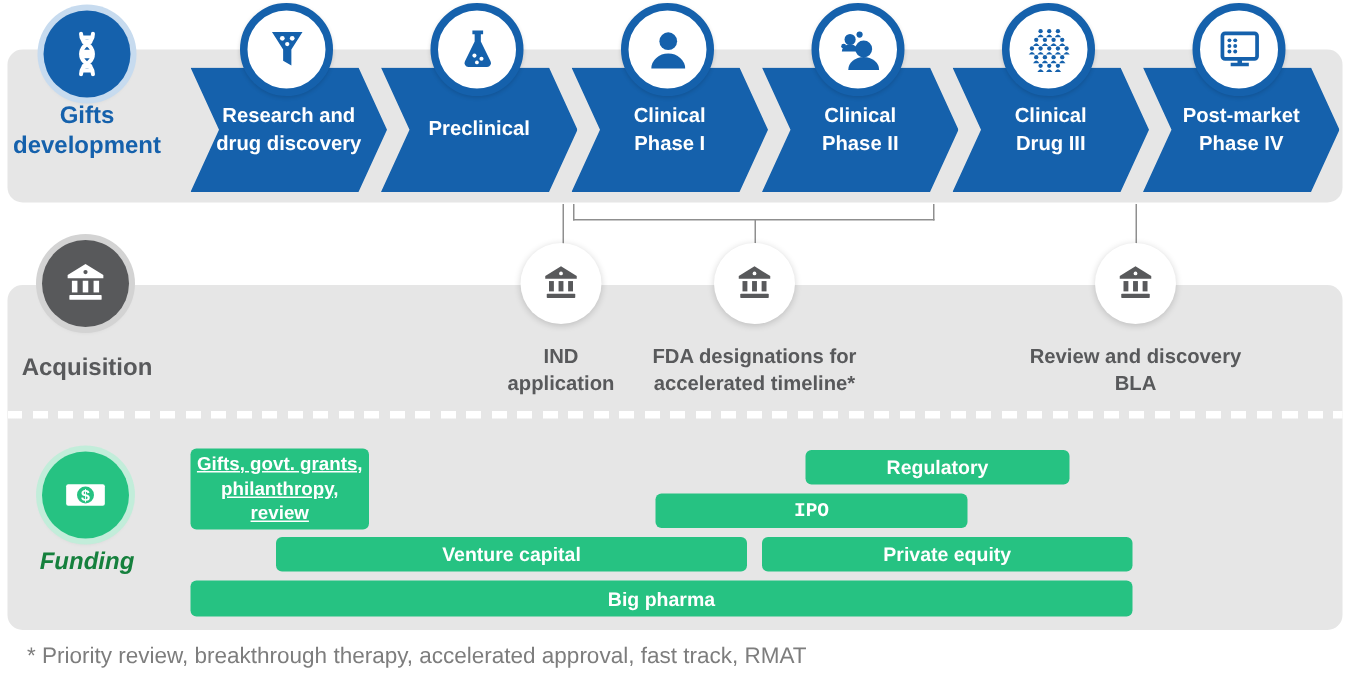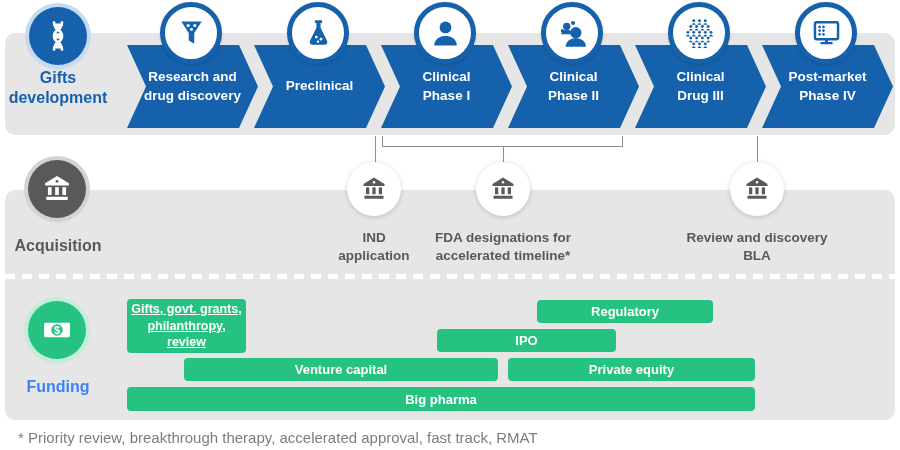--- a/index.html
+++ b/index.html
@@ -26,21 +26,21 @@
     display:flex;align-items:center;justify-content:center;box-shadow:0 0 0 4px var(--halo),0 2px 4px rgba(0,0,0,.18);}
   .row-circle svg{width:34px;height:34px;color:#fff;}
   .dna-circle{left:29px;top:7px;background:#1561ac;--halo:#c7dbef;}
   .reg-circle{left:28px;top:160px;background:#58595b;--halo:#d3d3d3;}
   .fund-circle{left:28px;top:301px;background:#26c282;--halo:#c2edda;}
 
   .row-label{position:absolute;left:7px;width:102px;text-align:center;font-weight:bold;font-size:16px;line-height:1.22;}
   .row-label div{display:block;}
   .lbl-blue{color:#1561ac;top:68px;}
   .lbl-gray{color:#58595b;top:236px;}
-  .lbl-green{color:#3b82f6;top:377px;}
+  .lbl-green{color:#15803d;top:365px;font-style:italic;}
 
   .conn{position:absolute;background:#8f8f8f;}
 
   .mile-circle{position:absolute;top:162px;width:54px;height:54px;border-radius:50%;background:#fff;
     display:flex;align-items:center;justify-content:center;box-shadow:0 1px 5px rgba(0,0,0,.18);}
   .mile-circle svg{width:30px;height:30px;color:#58595b;}
   .mile-label{position:absolute;top:229px;font-weight:bold;color:#58595b;font-size:13.5px;
     line-height:1.3;text-align:center;}
   .mile-label span{display:block;}
 
@@ -246,20 +246,20 @@
     </svg>
   </div>
   <div class="row-label lbl-green">Funding</div>
 
   <div class="fund-bar bar-gifts" style="left:127px;top:299px;width:119px;height:54px;text-decoration:underline;">
     <span>Gifts, govt. grants,</span>
     <span>philanthropy,</span>
     <span>review</span>
   </div>
   <div class="fund-bar" style="left:537px;top:300px;width:176px;height:23px;">Regulatory</div>
-  <div class="fund-bar" style="left:437px;top:329px;width:179px;height:23px;">IPO</div>
+  <div class="fund-bar" style="left:437px;top:329px;width:208px;height:23px;font-family:Liberation Mono, monospace;">IPO</div>
   <div class="fund-bar" style="left:184px;top:358px;width:314px;height:23px;">Venture capital</div>
   <div class="fund-bar" style="left:508px;top:358px;width:247px;height:23px;">Private equity</div>
   <div class="fund-bar" style="left:127px;top:387px;width:628px;height:24px;">Big pharma</div>
 
   <div class="footnote">* Priority review, breakthrough therapy, accelerated approval, fast track, RMAT</div>
 
 </div>
 
 </body></html>

